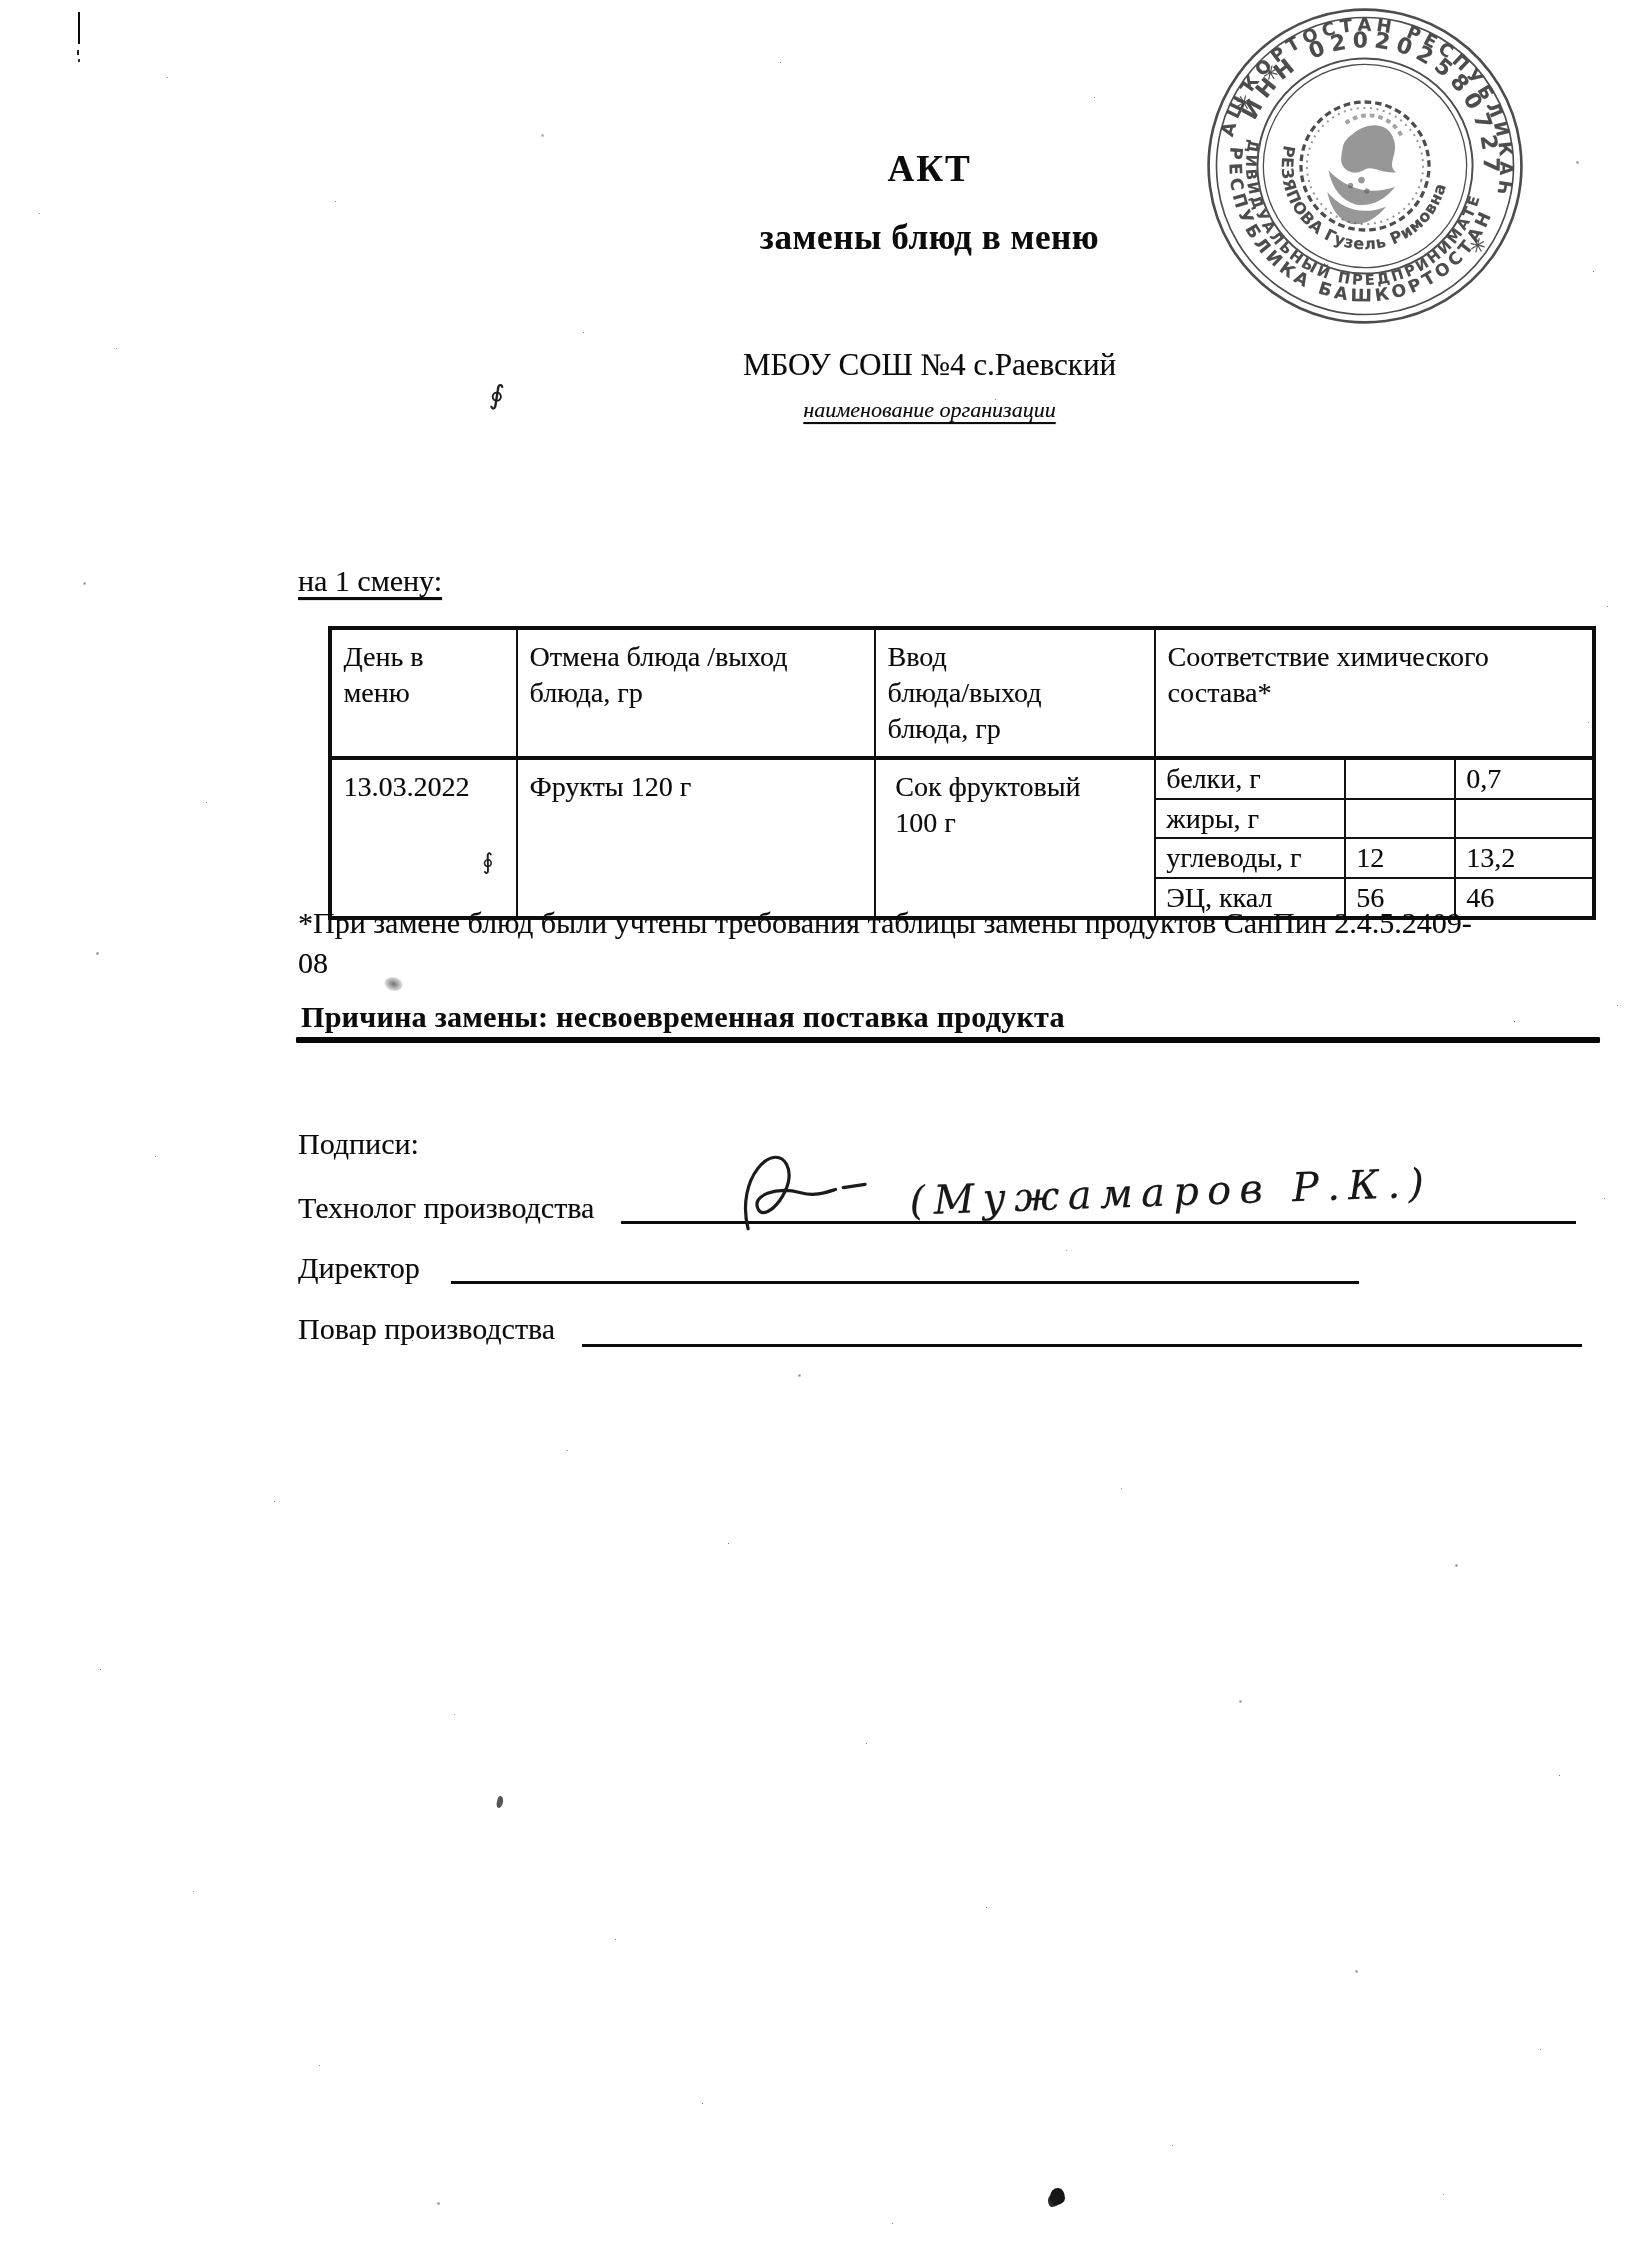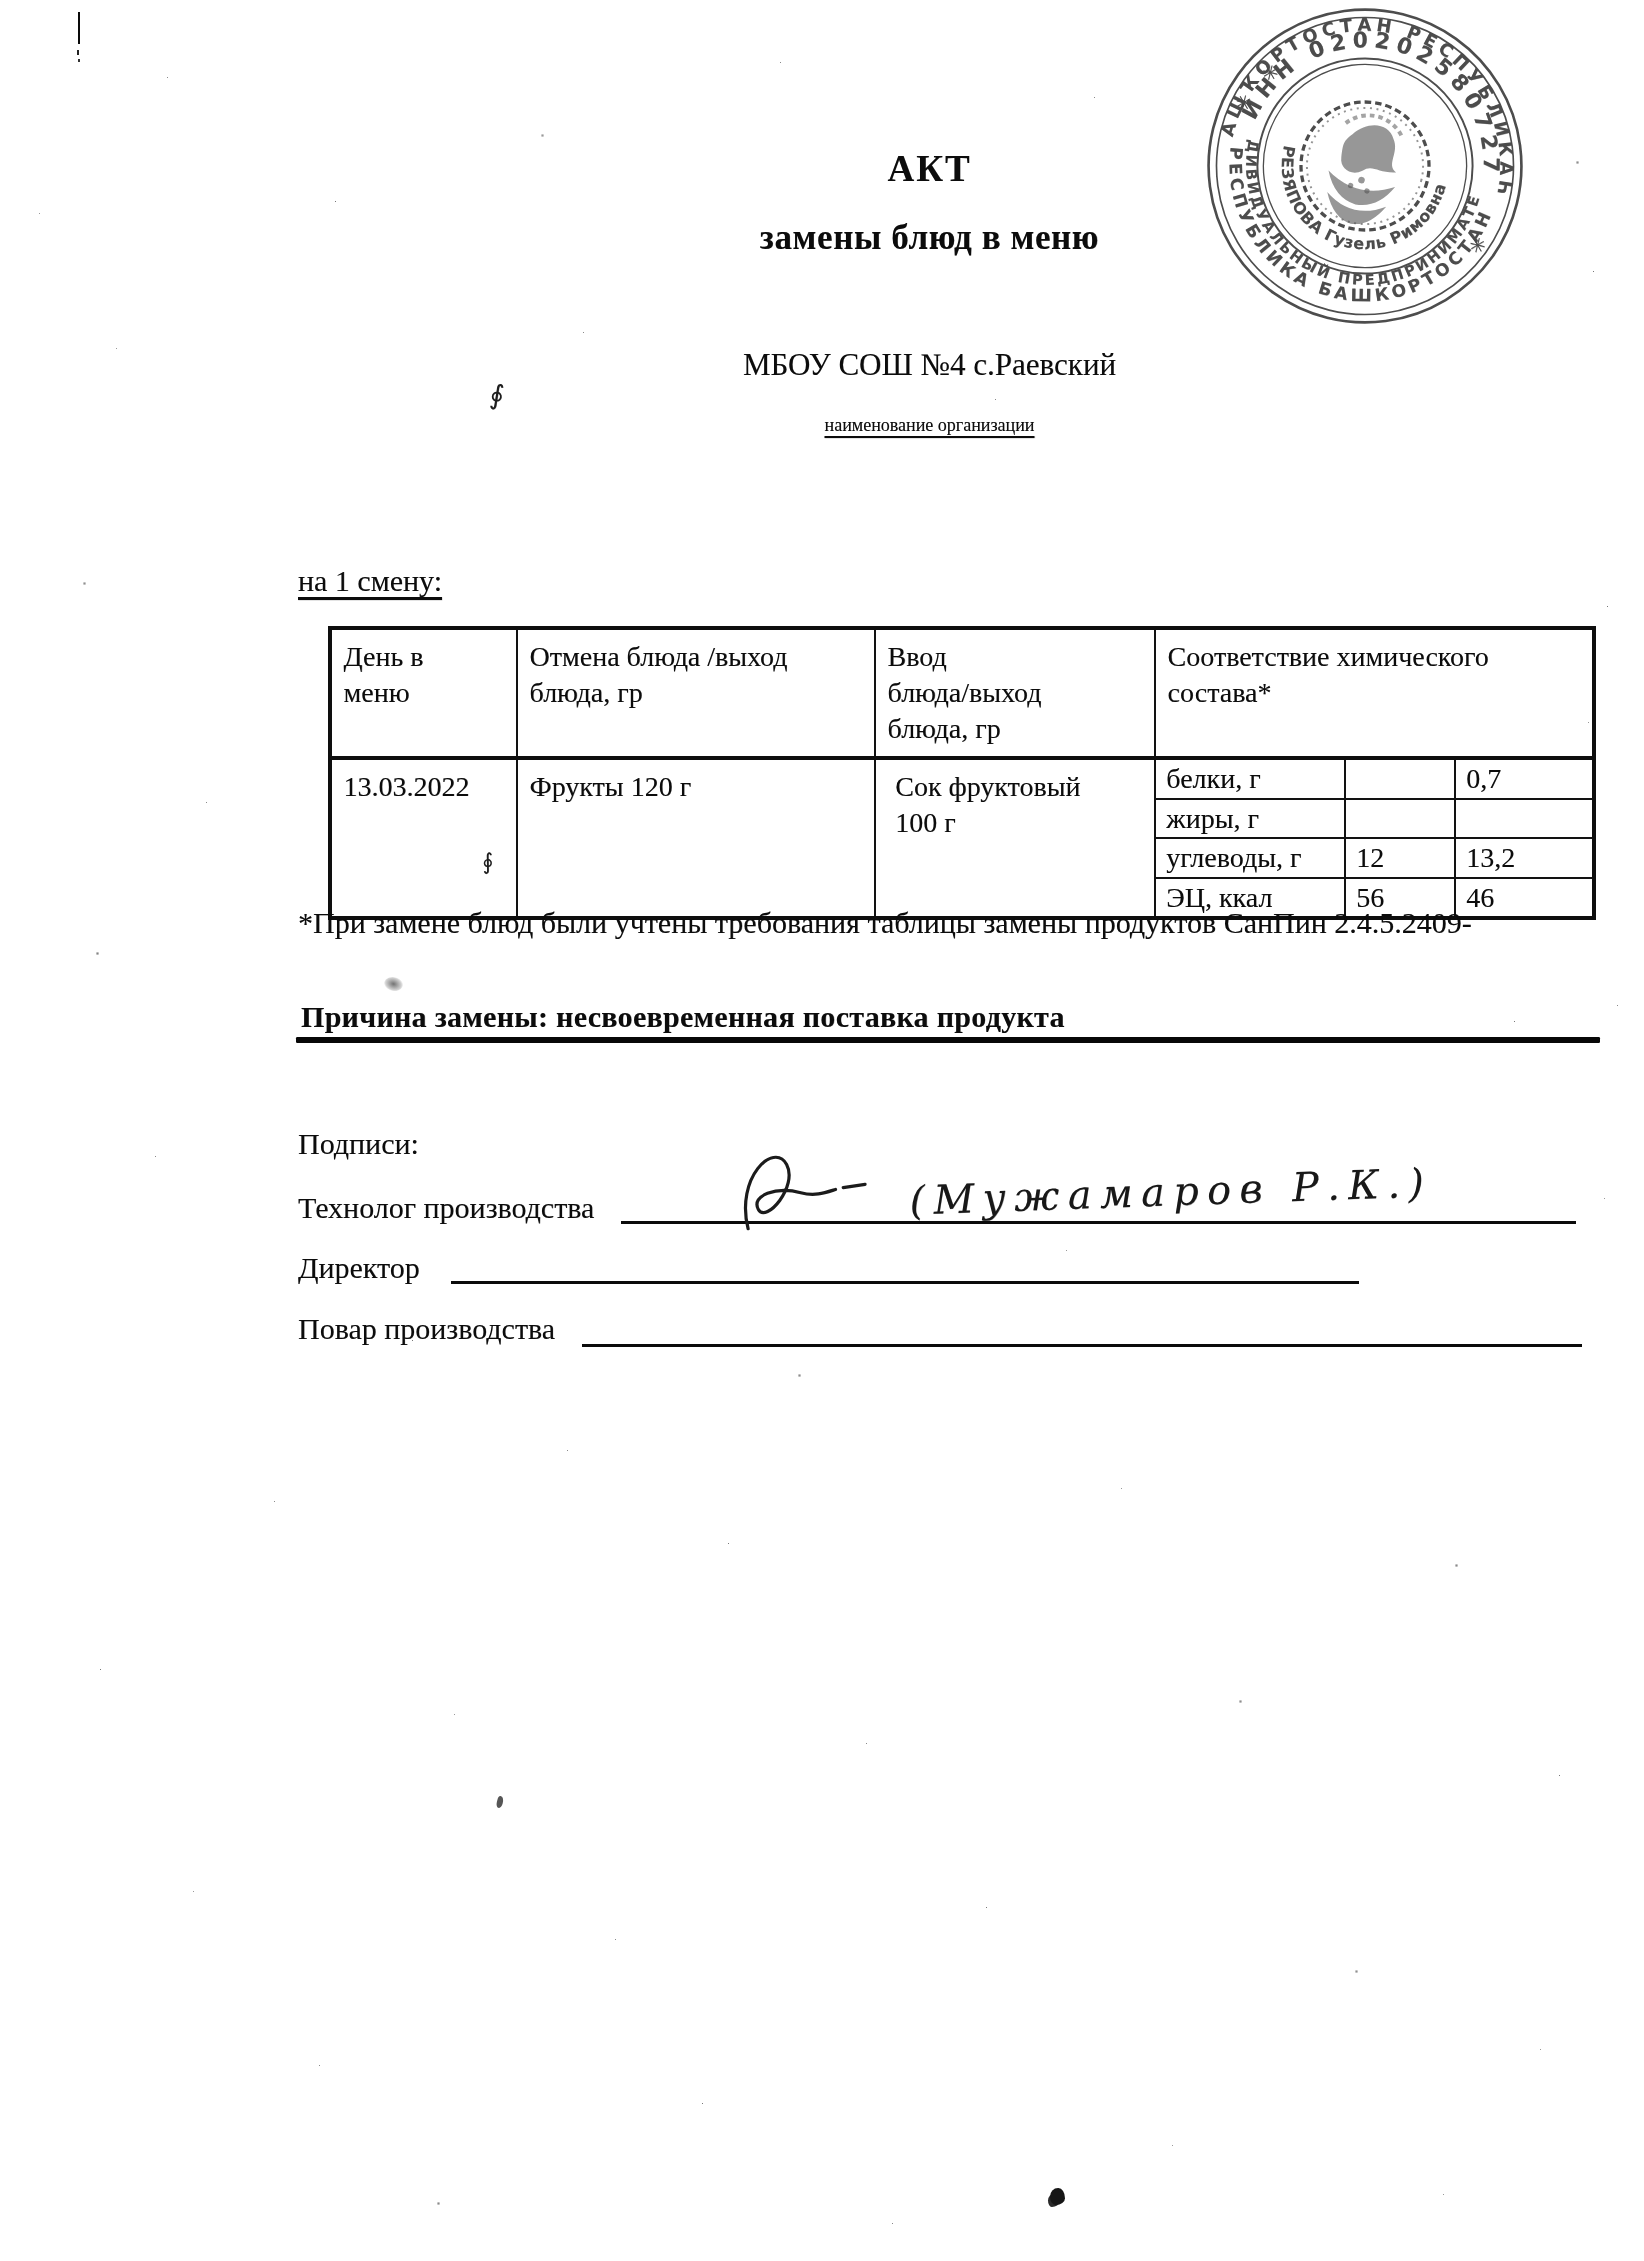--- a/index.html
+++ b/index.html
@@ -9,21 +9,21 @@
     font-family:"Liberation Serif","DejaVu Serif",serif;
     color:#0c0c0c;
     text-shadow:0.3px 0.3px 0 rgba(12,12,12,0.38);
   }
   .abs { position:absolute; }
   .center-block { left:298px; width:1263px; text-align:center; }
   .doc-title { top:147px; font-size:37px; font-weight:bold; letter-spacing:1.9px; }
   .doc-subtitle { top:218px; font-size:35px; font-weight:bold; letter-spacing:0.6px; }
   .org-line1 { top:287px; font-size:31px; }
   .org-line2 { top:347px; font-size:31px; }
-  .org-caption { top:415px; font-size:18px; text-decoration:underline; text-underline-offset:4.5px; text-decoration-thickness:1.9px; }
+  .org-caption { top:397px; font-size:22px; text-decoration:underline; text-underline-offset:4.5px; text-decoration-thickness:1.9px;font-style:italic; }
   .intro { left:298px; top:459px; width:1308px; font-size:30px; line-height:47px; }
   .shift { left:298px; top:564px; font-size:30px; text-decoration:underline; text-underline-offset:5.8px; text-decoration-thickness:2.6px; }
 
   table.menu { position:absolute; left:298px; top:626px; border-collapse:collapse; table-layout:fixed;
                border:4.5px solid #0e0e0e;margin-left:30px; }
   table.menu td { border:2.6px solid #121212; vertical-align:top; font-size:28px; line-height:36px;
                   padding:9px 11.6px; overflow:hidden; }
   table.menu tr.hdr td { height:95px; border-bottom:4.5px solid #0e0e0e; }
   table.menu td.sub { height:20.6px; padding:1.3px 10.3px; line-height:35px; vertical-align:middle; }
   table.menu td.c3 { padding-left:19.3px; }
@@ -157,20 +157,21 @@
     <tr>
       <td class="sub">ЭЦ, ккал</td>
       <td class="sub">56</td>
       <td class="sub">46</td>
     </tr>
   </tbody>
     </table>
 
   <div class="abs footnote">
     <div>*При замене блюд были учтены требования таблицы замены продуктов СанПин 2.4.5.2409-</div>
+    <div>08</div>
   </div>
 
   <div class="abs reason">Причина замены: несвоевременная поставка продукта</div>
   <div class="abs reason-rule"></div>
 
   <div class="abs sig-label lbl-signatures">Подписи:</div>
   <div class="abs sig-label lbl-tech">Технолог производства</div>
   <div class="abs uline ul-tech"></div>
   <div class="abs sig-label lbl-dir">Директор</div>
   <div class="abs uline ul-dir"></div>

